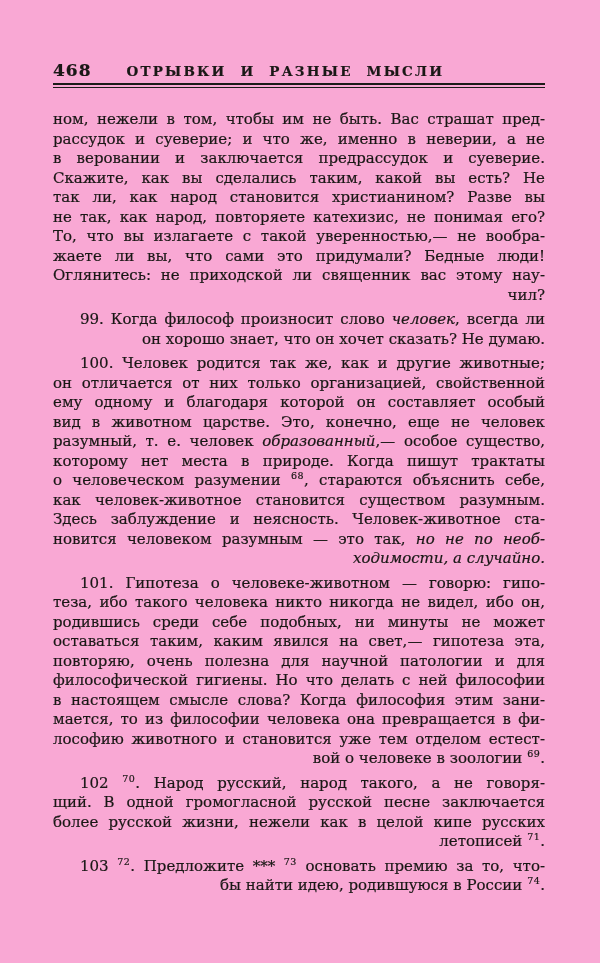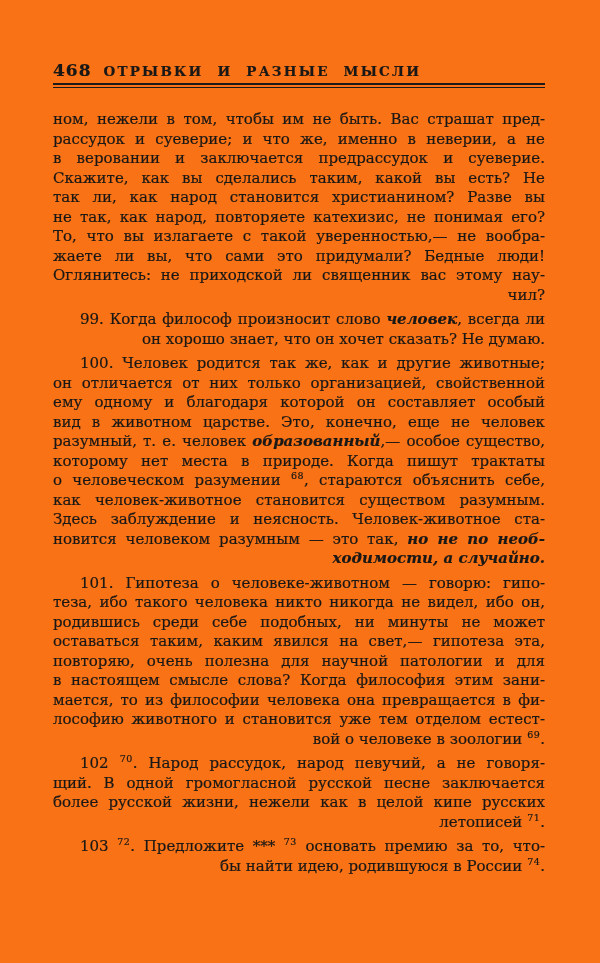--- a/index.html
+++ b/index.html
@@ -4,59 +4,59 @@
 <style>
   html,body{margin:0;padding:0;}
   body{
     width:600px;height:963px;
     background:#ffffff;
     font-family:"DejaVu Serif", serif;
   }
   .page{
     position:relative;
     width:600px;height:963px;
-    background:#f97316;
+    background:#f9a8d4;
     color:#1a1816;
     overflow:hidden;
     border-bottom:1px solid #ececea;
     -webkit-text-stroke:0.2px;
   }
   .header{
     position:absolute;
     left:53px;top:60px;width:492px;
     display:flex;align-items:baseline;
     white-space:nowrap;
   }
   .pagenum{
     font-size:17px;font-weight:bold;letter-spacing:1px;
   }
   .runtitle{
     font-size:13.5px;font-weight:bold;
     letter-spacing:2.2px;word-spacing:7px;
-    margin-left:12px;
+    margin-left:35px;
   }
   .rule{position:absolute;left:53px;top:83px;width:492px;}
   .rule .r1{height:2px;background:#1d1b19;}
   .rule .r2{height:1px;background:#1d1b19;margin-top:2px;}
   .bodytext{
     position:absolute;
     left:53px;top:102px;width:492px;
     font-size:15px;line-height:19.5px;margin-top:8px;
   }
   .para{margin:0 0 5px 0;}
   .line{
     text-align:justify;
     text-align-last:justify;
   }
   .line.last{
     text-align:right;
     text-align-last:auto;
   }
   .line.first.indent{padding-left:27px;}
-  .line i{font-style:italic;font-weight:bold;}
+  .line i{font-style:italic;}
   sup.fn{
     font-size:9.5px;
     font-weight:normal;
     line-height:0;
     vertical-align:super;
     letter-spacing:0.5px;
   }
 </style>
 </head>
 <body>
@@ -102,27 +102,28 @@
         <div class="line"><span>Здесь заблуждение и неясность. Человек-животное ста-</span></div>
         <div class="line"><span>новится человеком разумным — это так, </span><i>но не по необ-</i></div>
         <div class="line last"><i>ходимости, а случайно.</i></div>
       </div>
       <div class="para">
         <div class="line first indent"><span>101. Гипотеза о человеке-животном — говорю: гипо-</span></div>
         <div class="line"><span>теза, ибо такого человека никто никогда не видел, ибо он,</span></div>
         <div class="line"><span>родившись среди себе подобных, ни минуты не может</span></div>
         <div class="line"><span>оставаться таким, каким явился на свет,— гипотеза эта,</span></div>
         <div class="line"><span>повторяю, очень полезна для научной патологии и для</span></div>
+        <div class="line"><span>философической гигиены. Но что делать с ней философии</span></div>
         <div class="line"><span>в настоящем смысле слова? Когда философия этим зани-</span></div>
         <div class="line"><span>мается, то из философии человека она превращается в фи-</span></div>
         <div class="line"><span>лософию животного и становится уже тем отделом естест-</span></div>
         <div class="line last"><span>вой о человеке в зоологии </span><sup class="fn">69</sup><span>.</span></div>
       </div>
       <div class="para">
-        <div class="line first indent"><span>102 </span><sup class="fn">70</sup><span>. Народ рассудок, народ певучий, а не говоря-</span></div>
+        <div class="line first indent"><span>102 </span><sup class="fn">70</sup><span>. Народ русский, народ такого, а не говоря-</span></div>
         <div class="line"><span>щий. В одной громогласной русской песне заключается</span></div>
         <div class="line"><span>более русской жизни, нежели как в целой кипе русских</span></div>
         <div class="line last"><span>летописей </span><sup class="fn">71</sup><span>.</span></div>
       </div>
       <div class="para">
         <div class="line first indent"><span>103 </span><sup class="fn">72</sup><span>. Предложите *** </span><sup class="fn">73</sup><span> основать премию за то, что-</span></div>
         <div class="line last"><span>бы найти идею, родившуюся в России </span><sup class="fn">74</sup><span>.</span></div>
       </div>
     </div>
 

